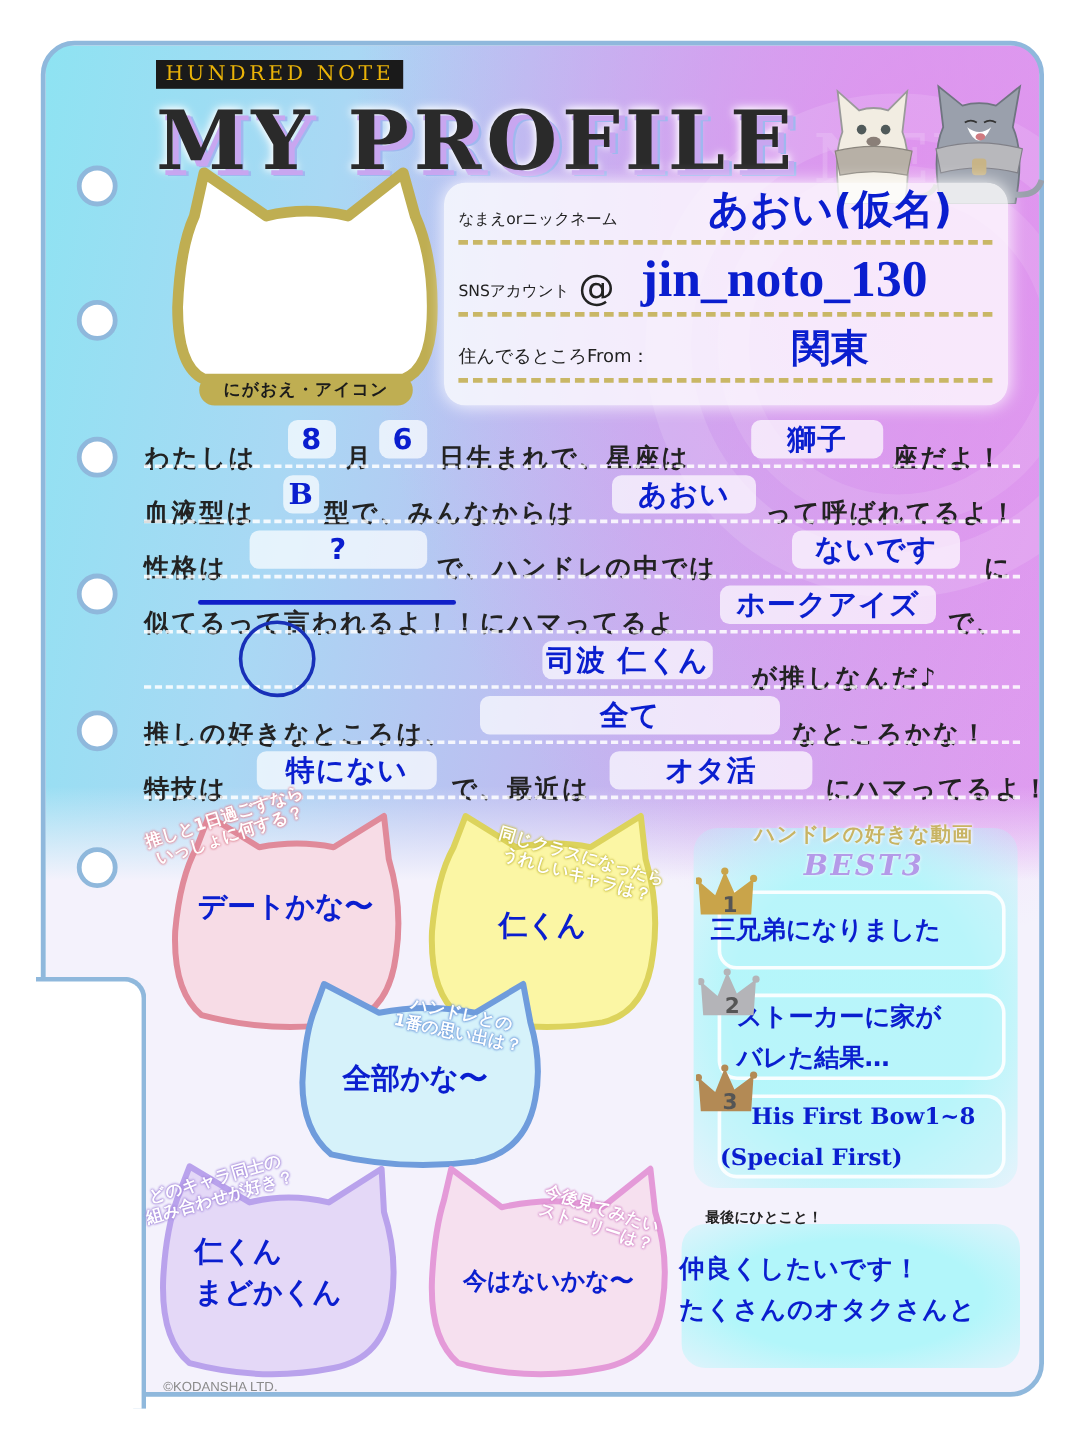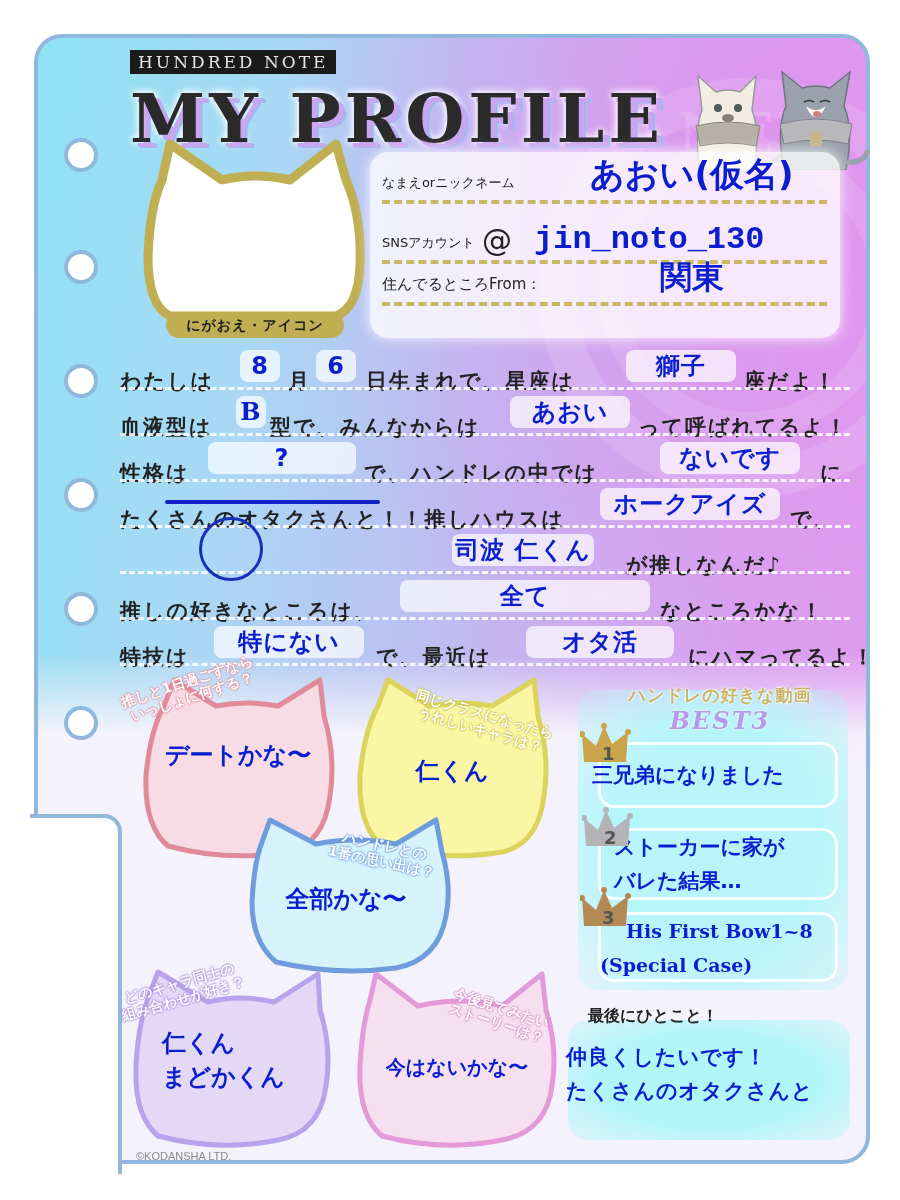--- a/index.html
+++ b/index.html
@@ -39,21 +39,21 @@
     border: 26px solid rgba(255,255,255,0.10);
   }
   .wm-text {
     position:absolute; left: 640px; top: 62px; font-family:"DejaVu Serif", serif; font-size: 56px;
     font-weight: bold; color: rgba(255,255,255,0.15); letter-spacing: 2px;
   }
 
   
   .brand-tag {
     position:absolute; left:130px; top:50px; height:24px; padding:0 8px;
-    background:#1a1a1a; color:#e5e5e5; font-family:"DejaVu Serif", serif; font-size:17px;
+    background:#1a1a1a; color:#eab308; font-family:"DejaVu Serif", serif; font-size:17px;
     letter-spacing:3px; line-height:24px;
   }
   .title {
     position:absolute; left:130px; top:78px; font-family:"DejaVu Serif", serif; font-weight:bold;
     font-size:68px; letter-spacing:4px; color:#2a2a2a;
     text-shadow: 5px 5px 0 #c8a6f0, 7px 6px 0 #9fb8ef, 0 0 6px #ffffff, 0 0 10px #ffffff;
   }
 
   
   .cats { position:absolute; left:680px; top:70px; width:190px; height:100px; }
@@ -136,21 +136,21 @@
     position:absolute; color:#0a1ecf; font-weight:bold; font-size:21px; line-height:34px;
   }
   .rank-text.serif { font-family:"DejaVu Serif", serif; font-size:19px; line-height:34px; }
   .crown { position:absolute; width:52px; height:46px; }
 
   
   .last-panel {
     position:absolute; left:568px; top:1020px; width:282px; height:120px; border-radius:20px;
     background: radial-gradient(ellipse at center, rgba(178,246,250,1) 55%, rgba(178,246,250,0.3) 100%);
   }
-  .last-label { position:absolute; left:588px; top:1006px; font-size:16px; color:#222; font-weight:bold; }
+  .last-label { position:absolute; left:588px; top:1006px; font-size:12px; color:#222; font-weight:bold; }
   .last-text { position:absolute; left:566px; top:1040px; width:290px; color:#0a1ecf; font-weight:bold; font-size:21px; line-height:34px; letter-spacing:1px;}
 
   .copyright {
     position:absolute; left:136px; top:1150px; font-size:11px; color:#8a8a8a; font-family:"Liberation Sans", sans-serif;
   }
 </style>
 </head>
 <body>
 
 <div class="sheet">
@@ -206,24 +206,24 @@
 <div class="info-panel"></div>
 
 <div class="info-row" style="top:146px">
   <span class="lbl">なまえorニックネーム</span>
   <span class="val" style="left:208px; font-size:34px;">あおい(仮名)</span>
   <div class="dash"></div>
 </div>
 <div class="info-row" style="top:206px">
   <span class="lbl">SNSアカウント</span>
   <span class="lbl" style="left:100px; bottom:6px; font-size:30px;">@</span>
-  <span class="val" style="left:152px; font-size:32px; font-family:Liberation Mono, monospace;">jin_noto_130</span>
+  <span class="val" style="left:152px; font-size:43px; font-family:Liberation Serif, serif;">jin_noto_130</span>
   <div class="dash"></div>
 </div>
-<div class="info-row" style="top:248px">
+<div class="info-row" style="top:261px">
   <span class="lbl" style="font-size:15px;">住んでるところFrom：</span>
   <span class="val" style="left:278px; font-size:32px;">関東</span>
   <div class="dash"></div>
 </div>
 
 <div class="line" style="top:346px">
   <span class="seg" style="left:0">わたしは</span>
   <span class="box" style="left:120px; width:40px;">8</span>
   <span class="seg" style="left:168px">月</span>
   <span class="box" style="left:196px; width:40px;">6</span>
@@ -245,21 +245,21 @@
 <div class="line" style="top:438px">
   <span class="seg" style="left:0">性格は</span>
   <span class="box" style="left:88px; width:148px;">?</span>
   <span class="seg" style="left:244px">で、ハンドレの中では</span>
   <span class="box" style="left:540px; width:140px;">ないです</span>
   <span class="seg" style="left:700px">に</span>
   <div class="uline"></div>
 </div>
 
 <div class="line" style="top:484px">
-  <span class="seg" style="left:0">たくさんのオタクさんと！！推しハウスは</span>
+  <span class="seg" style="left:0">似てるって言われるよ！！にハマってるよ</span>
   <span class="box" style="left:480px; width:180px;">ホークアイズ</span>
   <span class="seg" style="left:670px">で、</span>
   <div class="uline"></div>
 </div>
 <div class="strike"></div>
 
 <div class="line" style="top:530px">
   <span class="box" style="left:332px; width:142px;">司波 仁くん</span>
   <span class="seg" style="left:506px">が推しなんだ♪</span>
   <div class="uline"></div>
@@ -270,21 +270,21 @@
   <span class="seg" style="left:0">推しの好きなところは、</span>
   <span class="box" style="left:280px; width:250px;">全て</span>
   <span class="seg" style="left:540px">なところかな！</span>
   <div class="uline"></div>
 </div>
 
 <div class="line" style="top:622px">
   <span class="seg" style="left:0">特技は</span>
   <span class="box" style="left:94px; width:150px;">特にない</span>
   <span class="seg" style="left:256px">で、最近は</span>
-  <span class="box" style="left:406px; width:148px;">オタ活</span>
+  <span class="box" style="left:388px; width:169px;">オタ活</span>
   <span class="seg" style="left:568px">にハマってるよ！</span>
   <div class="uline"></div>
 </div>
 
 <div class="bubble" style="left:138px; top:676px; width:200px; height:190px;">
   <svg width="200" height="190" viewBox="0 0 200 190">
     <path d="M30 170 Q6 150 8 100 Q12 55 26 30 L36 4 L78 30 Q110 24 140 30 L182 4 L186 40 Q198 80 192 120 Q186 168 150 176 Q90 186 30 170 Z" fill="#f7dce6" stroke="#e08a9a" stroke-width="5" stroke-linejoin="round"></path>
   </svg>
   <div class="q" style="left: -14px; top: 18px; transform: rotate(-18deg); color: rgb(255, 255, 255); text-shadow: rgb(224, 138, 154) 0px 0px 2px, rgb(224, 138, 154) 0px 0px 2px, rgb(224, 138, 154) 0px 0px 2px; white-space: pre;">推しと1日過ごすなら
 いっしょに何する？</div>
@@ -352,21 +352,21 @@
       <path d="M4 40 L2 12 L16 24 L24 4 L32 22 L48 10 L46 40 Z" fill="#b4b4b8"></path>
       <circle cx="2" cy="12" r="3" fill="#b4b4b8"></circle>
       <circle cx="24" cy="4" r="3" fill="#b4b4b8"></circle>
       <circle cx="48" cy="10" r="3" fill="#b4b4b8"></circle>
       <text x="22" y="38" font-size="18" font-weight="bold" fill="#555" font-family="DejaVu Sans, sans-serif">2</text>
     </svg>
 </div>
 
 <div class="rank-box" style="top:912px; height:70px;"></div>
 <div class="rank-text serif" style="left:626px; top:914px;">His First Bow1~8</div>
-<div class="rank-text serif" style="left:600px; top:948px;">(Special Case)</div>
+<div class="rank-text serif" style="left:600px; top:948px;">(Special First)</div>
 <div class="crown" style="left:580px; top:886px;">
   <svg width="52" height="46" viewBox="0 0 52 46">
       <path d="M4 40 L2 12 L16 24 L24 4 L32 22 L48 10 L46 40 Z" fill="#b38a55"></path>
       <circle cx="2" cy="12" r="3" fill="#b38a55"></circle>
       <circle cx="24" cy="4" r="3" fill="#b38a55"></circle>
       <circle cx="48" cy="10" r="3" fill="#b38a55"></circle>
       <text x="22" y="38" font-size="18" font-weight="bold" fill="#555" font-family="DejaVu Sans, sans-serif">3</text>
     </svg>
 </div>
 

